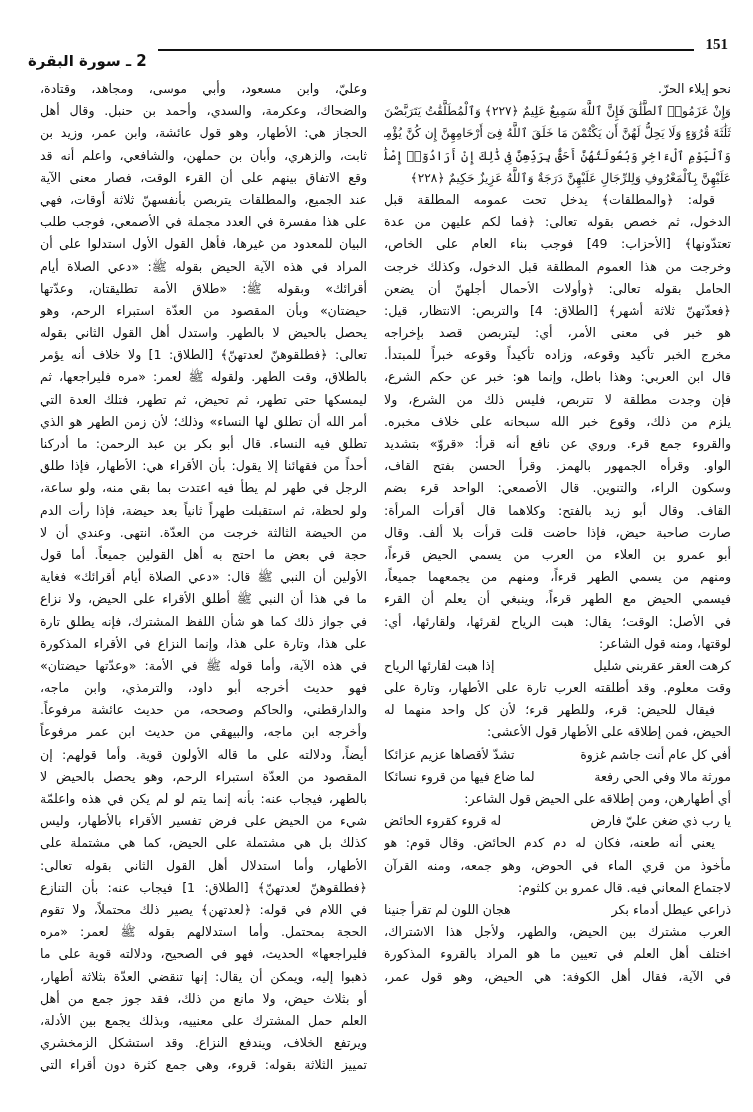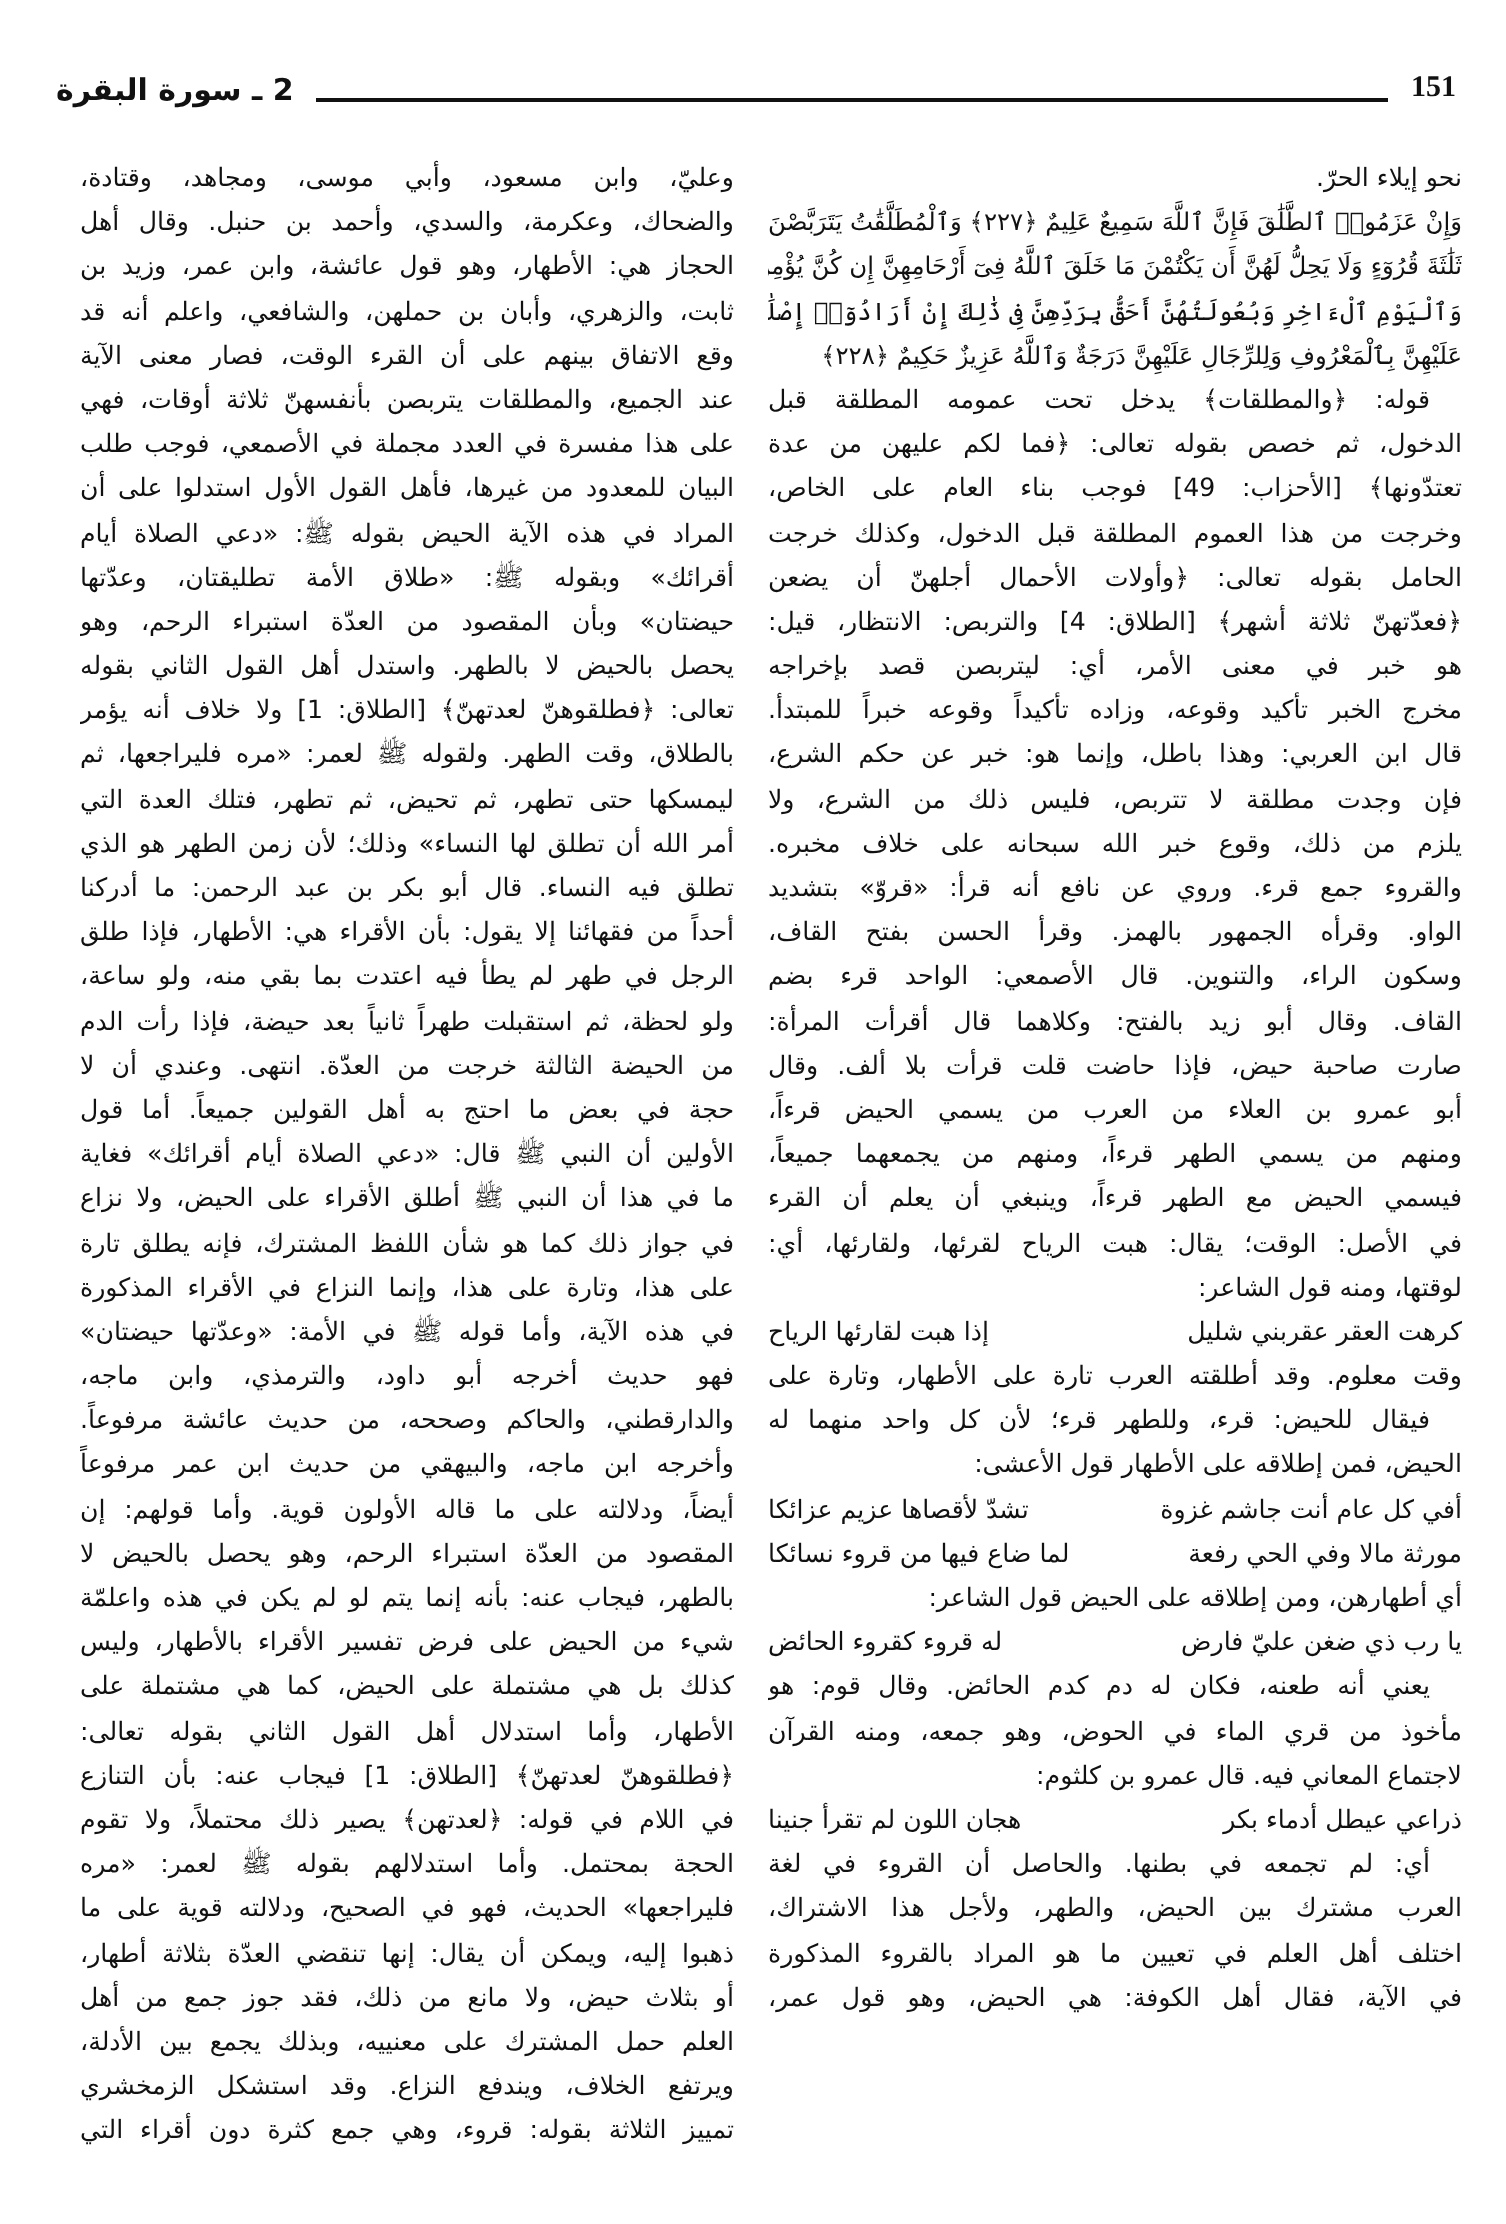--- a/index.html
+++ b/index.html
@@ -1,18 +1,18 @@
 <!DOCTYPE html>
 <html><head>
 <meta charset="utf-8">
 <style>
   html, body { margin: 0; padding: 0; background: #ffffff; }
   body { width: 753px; height: 1112px; position: relative; overflow: hidden; color: #111; font-family: "DejaVu Sans", sans-serif; }
   .header { position: absolute; top: 36px; left: 28px; width: 700px; height: 24px; direction: ltr; }
-  .header .surah { position: absolute; left: 0; top: 0; font-weight: bold; font-size: 15px; direction: rtl; white-space: nowrap; text-align: center; }
+  .header .surah { position: absolute; left: 0; top: 16px; font-weight: bold; font-size: 15px; direction: rtl; white-space: nowrap; text-align: center; }
   .header .rule { position: absolute; left: 130px; right: 34px; top: 13px; border-top: 2px solid #111; }
   .header .pageno { position: absolute; right: 0; top: 0; font-weight: bold; font-size: 15px; font-family: "Liberation Serif", serif; margin-left: 48px; }
   .col { position: absolute; top: 78px; direction: rtl; text-align: justify; font-size: 12.6px; line-height: 22.2px; }
   .col-right { left: 384px; width: 347px; }
   .col-left { left: 40px; width: 327px; }
   .line { height: 22.2px; white-space: nowrap; overflow: hidden; text-align-last: justify; text-align: justify; display: block; }
   .line.last { text-align-last: right; }
   .line.indent { padding-right: 16px; }
   .verse { font-family: "DejaVu Serif", serif; font-size: 12.2px; }
   .poem { display: flex; justify-content: space-between; height: 22.2px; white-space: nowrap; }
@@ -74,21 +74,20 @@
       <span>يا رب ذي ضغن عليّ فارض</span>
       <span>له قروء كقروء الحائض</span>
     </div>
     <div class="line indent">يعني أنه طعنه، فكان له دم كدم الحائض. وقال قوم: هو</div>
     <div class="line">مأخوذ من قري الماء في الحوض، وهو جمعه، ومنه القرآن</div>
     <div class="line last">لاجتماع المعاني فيه. قال عمرو بن كلثوم:</div>
     <div class="poem">
       <span>ذراعي عيطل أدماء بكر</span>
       <span>هجان اللون لم تقرأ جنينا</span>
     </div>
-    <div class="line indent">أي: لم تجمعه في بطنها. والحاصل أن القروء في لغة</div>
     <div class="line">العرب مشترك بين الحيض، والطهر، ولأجل هذا الاشتراك،</div>
     <div class="line">اختلف أهل العلم في تعيين ما هو المراد بالقروء المذكورة</div>
     <div class="line">في الآية، فقال أهل الكوفة: هي الحيض، وهو قول عمر،</div>
   </div>
 <div class="col col-left" id="col-left">
     <div class="line">وعليّ، وابن مسعود، وأبي موسى، ومجاهد، وقتادة،</div>
     <div class="line">والضحاك، وعكرمة، والسدي، وأحمد بن حنبل. وقال أهل</div>
     <div class="line">الحجاز هي: الأطهار، وهو قول عائشة، وابن عمر، وزيد بن</div>
     <div class="line">ثابت، والزهري، وأبان بن حملهن، والشافعي، واعلم أنه قد</div>
     <div class="line">وقع الاتفاق بينهم على أن القرء الوقت، فصار معنى الآية</div>

